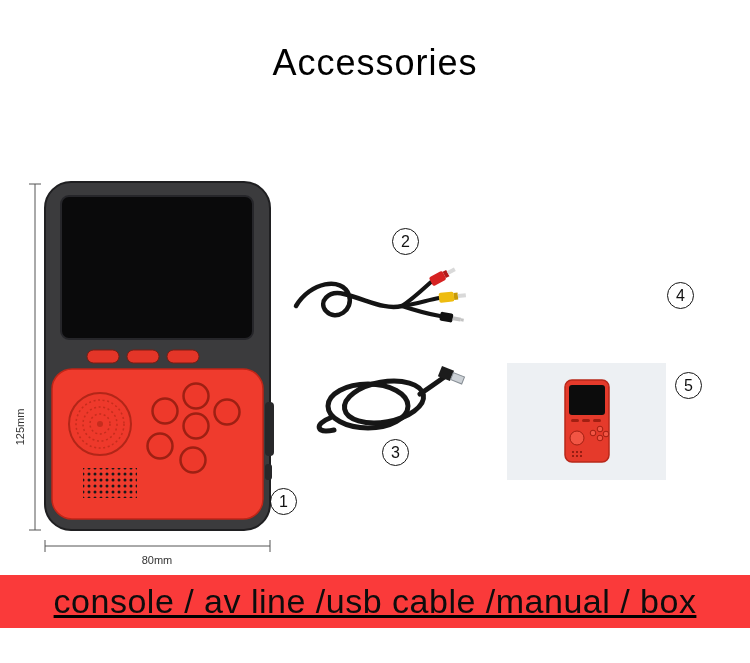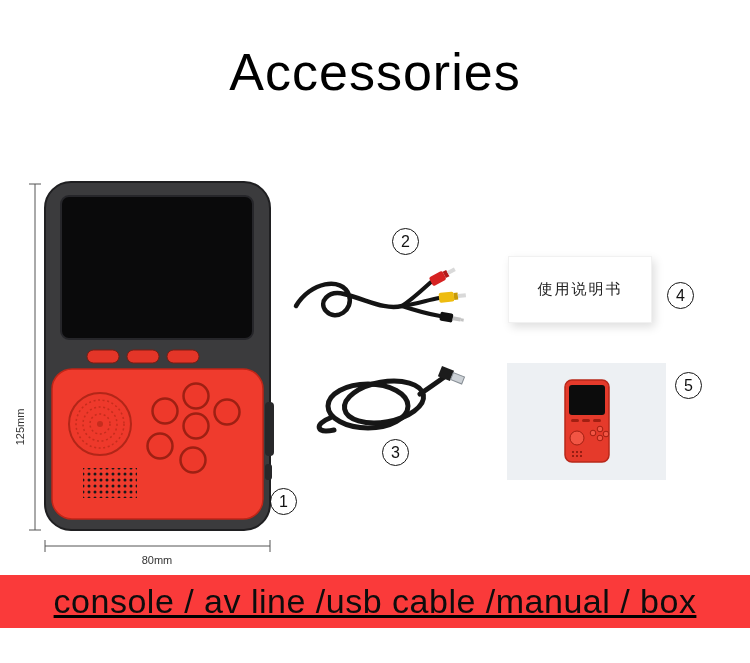--- a/index.html
+++ b/index.html
@@ -2,21 +2,21 @@
 <html><head>
 <meta charset="utf-8">
 <style>
   * { margin:0; padding:0; box-sizing:border-box; }
   html,body { background:#ffffff; }
   body { font-family:"Liberation Sans", sans-serif; }
   .page { position:relative; width:750px; height:663px; background:#ffffff; overflow:hidden; }
 
   .title {
     position:absolute; top:42px; left:0; width:100%;
-    text-align:center; font-size:52px; font-weight:400; color:#000;
+    text-align:center; font-size:36px; font-weight:400; color:#000;
     letter-spacing:1px;
   }
 
   .callout {
     position:absolute; width:27px; height:27px;
     border:1.6px solid #151515; border-radius:50%;
     display:flex; align-items:center; justify-content:center;
     font-size:16px; color:#111; background:transparent;
   }
   .c1 { left:270px; top:488px; }
@@ -151,23 +151,20 @@
         <path d="M24,60 C8,66 10,76 28,72"></path>
         <path d="M114,36 C126,28 134,22 140,18"></path>
       </g>
       <g transform="translate(136,8) rotate(22)">
         <rect x="0" y="0" width="13" height="11" fill="#1c1c1c"></rect>
         <rect x="13" y="1.8" width="12" height="7.5" fill="#ccd1d6" stroke="#878e95" stroke-width="1"></rect>
       </g>
     </svg>
   </div>
 
-  <div class="manual-card">
-    <span>使用说明书</span>
-  </div>
 
   <div class="box-panel">
     <svg width="64" height="88" viewBox="0 0 64 88">
       <rect x="10" y="2" width="44" height="82" rx="7" fill="#e53a2b" stroke="#b8281a" stroke-width="1.5"></rect>
       <rect x="14" y="7" width="36" height="30" rx="3" fill="#0c0c0c"></rect>
       <g fill="#a21f12">
         <rect x="16" y="41" width="8" height="3" rx="1.5"></rect>
         <rect x="27" y="41" width="8" height="3" rx="1.5"></rect>
         <rect x="38" y="41" width="8" height="3" rx="1.5"></rect>
       </g>

